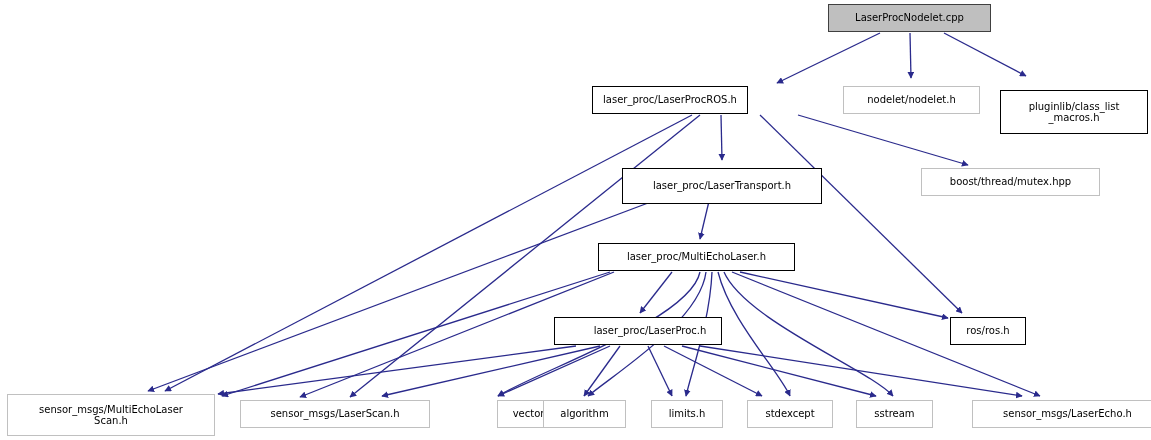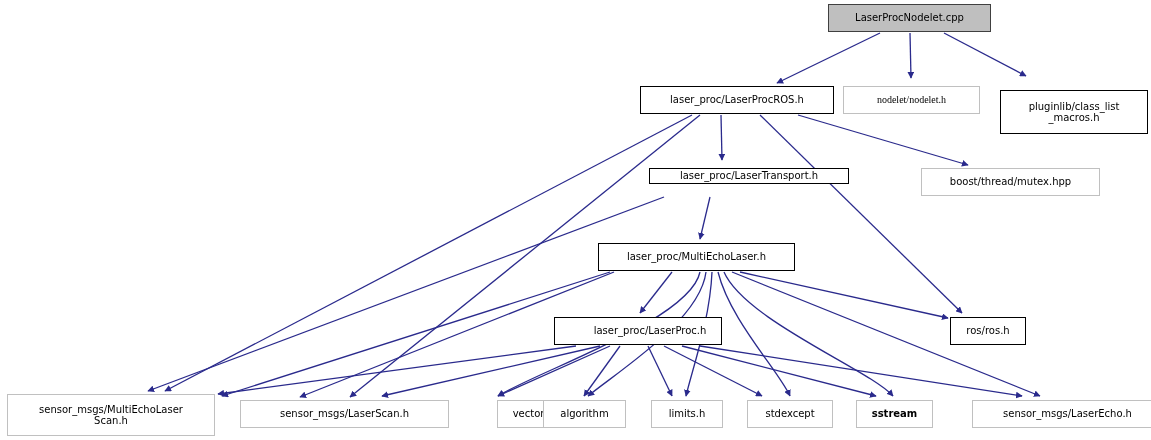--- a/index.html
+++ b/index.html
@@ -85,32 +85,32 @@
         <path d="M 610,346 L 498,396" fill="none" stroke="#2a2a8c" stroke-width="1.3" marker-end="url(#arrow)"></path>
         <path d="M 620,346 L 584,396" fill="none" stroke="#2a2a8c" stroke-width="1.3" marker-end="url(#arrow)"></path>
         <path d="M 648,346 L 672,396" fill="none" stroke="#2a2a8c" stroke-width="1.3" marker-end="url(#arrow)"></path>
         <path d="M 664,346 L 762,396" fill="none" stroke="#2a2a8c" stroke-width="1.3" marker-end="url(#arrow)"></path>
         <path d="M 682,346 L 876,396" fill="none" stroke="#2a2a8c" stroke-width="1.3" marker-end="url(#arrow)"></path>
         <path d="M 700,346 L 1022,396" fill="none" stroke="#2a2a8c" stroke-width="1.3" marker-end="url(#arrow)"></path>
       </g>
   </svg>
   <div id="node-layer">
       <div class="node root" style="left: 828px; top: 4px; width: 163px; height: 28px;"><span class="node-label">LaserProcNodelet.cpp</span></div>
-      <div class="node strong" style="left: 640px; top: 86px; width: 194px; height: 28px;"><span class="node-label">laser_proc/LaserProcROS.h</span></div>
-      <div class="node weak" style="left: 843px; top: 86px; width: 137px; height: 28px; font-family: Liberation Serif, serif;"><span class="node-label">nodelet/nodelet.h</span></div>
+      <div class="node strong" style="left: 592px; top: 86px; width: 156px; height: 28px;"><span class="node-label">laser_proc/LaserProcROS.h</span></div>
+      <div class="node weak" style="left: 843px; top: 86px; width: 137px; height: 28px;"><span class="node-label">nodelet/nodelet.h</span></div>
       <div class="node strong" style="left: 1000px; top: 90px; width: 148px; height: 44px;"><span class="node-label">pluginlib/class_list
 _macros.h</span></div>
-      <div class="node strong" style="left: 622px; top: 168px; width: 200px; height: 16px; margin-left: 27px;"><span class="node-label">laser_proc/LaserTransport.h</span></div>
+      <div class="node strong" style="left: 622px; top: 168px; width: 200px; height: 36px;"><span class="node-label">laser_proc/LaserTransport.h</span></div>
       <div class="node weak" style="left: 921px; top: 168px; width: 179px; height: 28px;"><span class="node-label">boost/thread/mutex.hpp</span></div>
       <div class="node strong" style="left: 598px; top: 243px; width: 197px; height: 28px;"><span class="node-label">laser_proc/MultiEchoLaser.h</span></div>
       <div class="node strong" style="left: 554px; top: 317px; width: 168px; height: 28px; padding-left: 24px;"><span class="node-label">laser_proc/LaserProc.h</span></div>
       <div class="node strong" style="left: 950px; top: 317px; width: 76px; height: 28px;"><span class="node-label">ros/ros.h</span></div>
       <div class="node weak" style="left: 7px; top: 394px; width: 208px; height: 42px;"><span class="node-label">sensor_msgs/MultiEchoLaser
 Scan.h</span></div>
-      <div class="node weak" style="left: 240px; top: 400px; width: 209px; height: 28px;"><span class="node-label">sensor_msgs/LaserScan.h</span></div>
+      <div class="node weak" style="left: 240px; top: 400px; width: 190px; height: 28px;"><span class="node-label">sensor_msgs/LaserScan.h</span></div>
       <div class="node weak" style="left: 455px; top: 400px; width: 63px; height: 28px; margin-left: 42px;"><span class="node-label">vector</span></div>
       <div class="node weak" style="left: 543px; top: 400px; width: 83px; height: 28px;"><span class="node-label">algorithm</span></div>
       <div class="node weak" style="left: 651px; top: 400px; width: 72px; height: 28px;"><span class="node-label">limits.h</span></div>
       <div class="node weak" style="left: 747px; top: 400px; width: 86px; height: 28px;"><span class="node-label">stdexcept</span></div>
-      <div class="node weak" style="left: 856px; top: 400px; width: 77px; height: 28px; font-weight: bold;"><span class="node-label">sstream</span></div>
+      <div class="node weak" style="left: 856px; top: 400px; width: 77px; height: 28px;"><span class="node-label">sstream</span></div>
       <div class="node weak" style="left: 956px; top: 400px; width: 191px; height: 28px; margin-left: 16px;"><span class="node-label">sensor_msgs/LaserEcho.h</span></div>
     </div>
 </div>
 
 </body></html>

